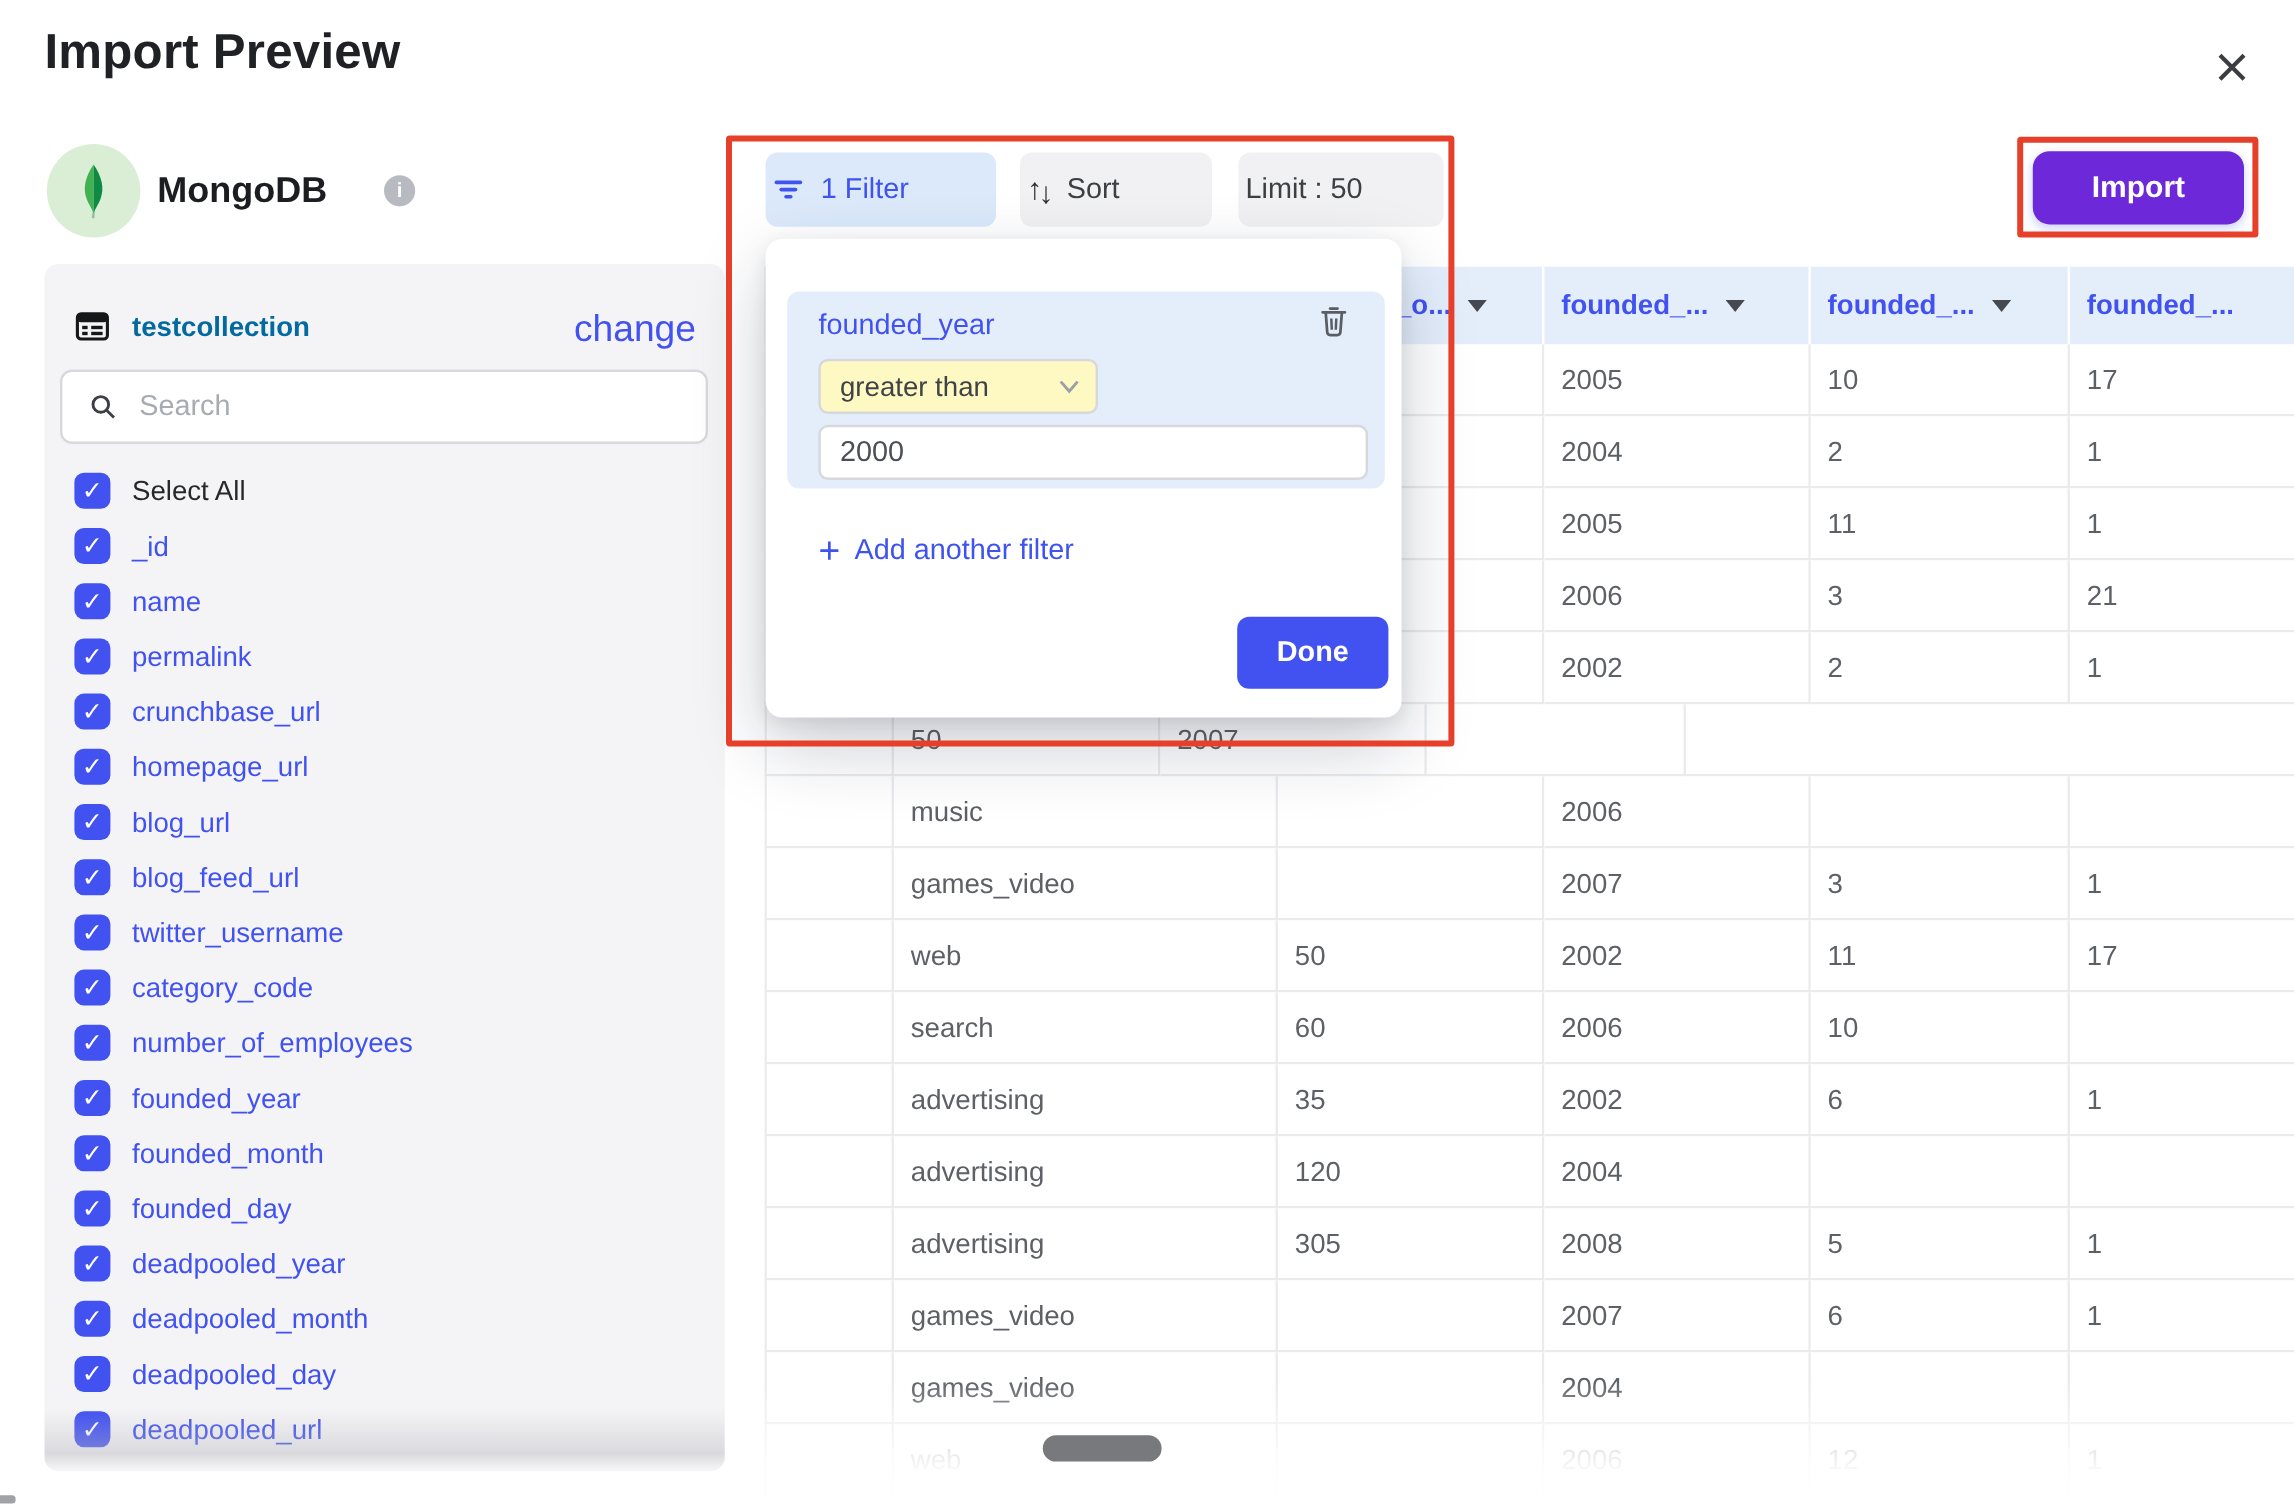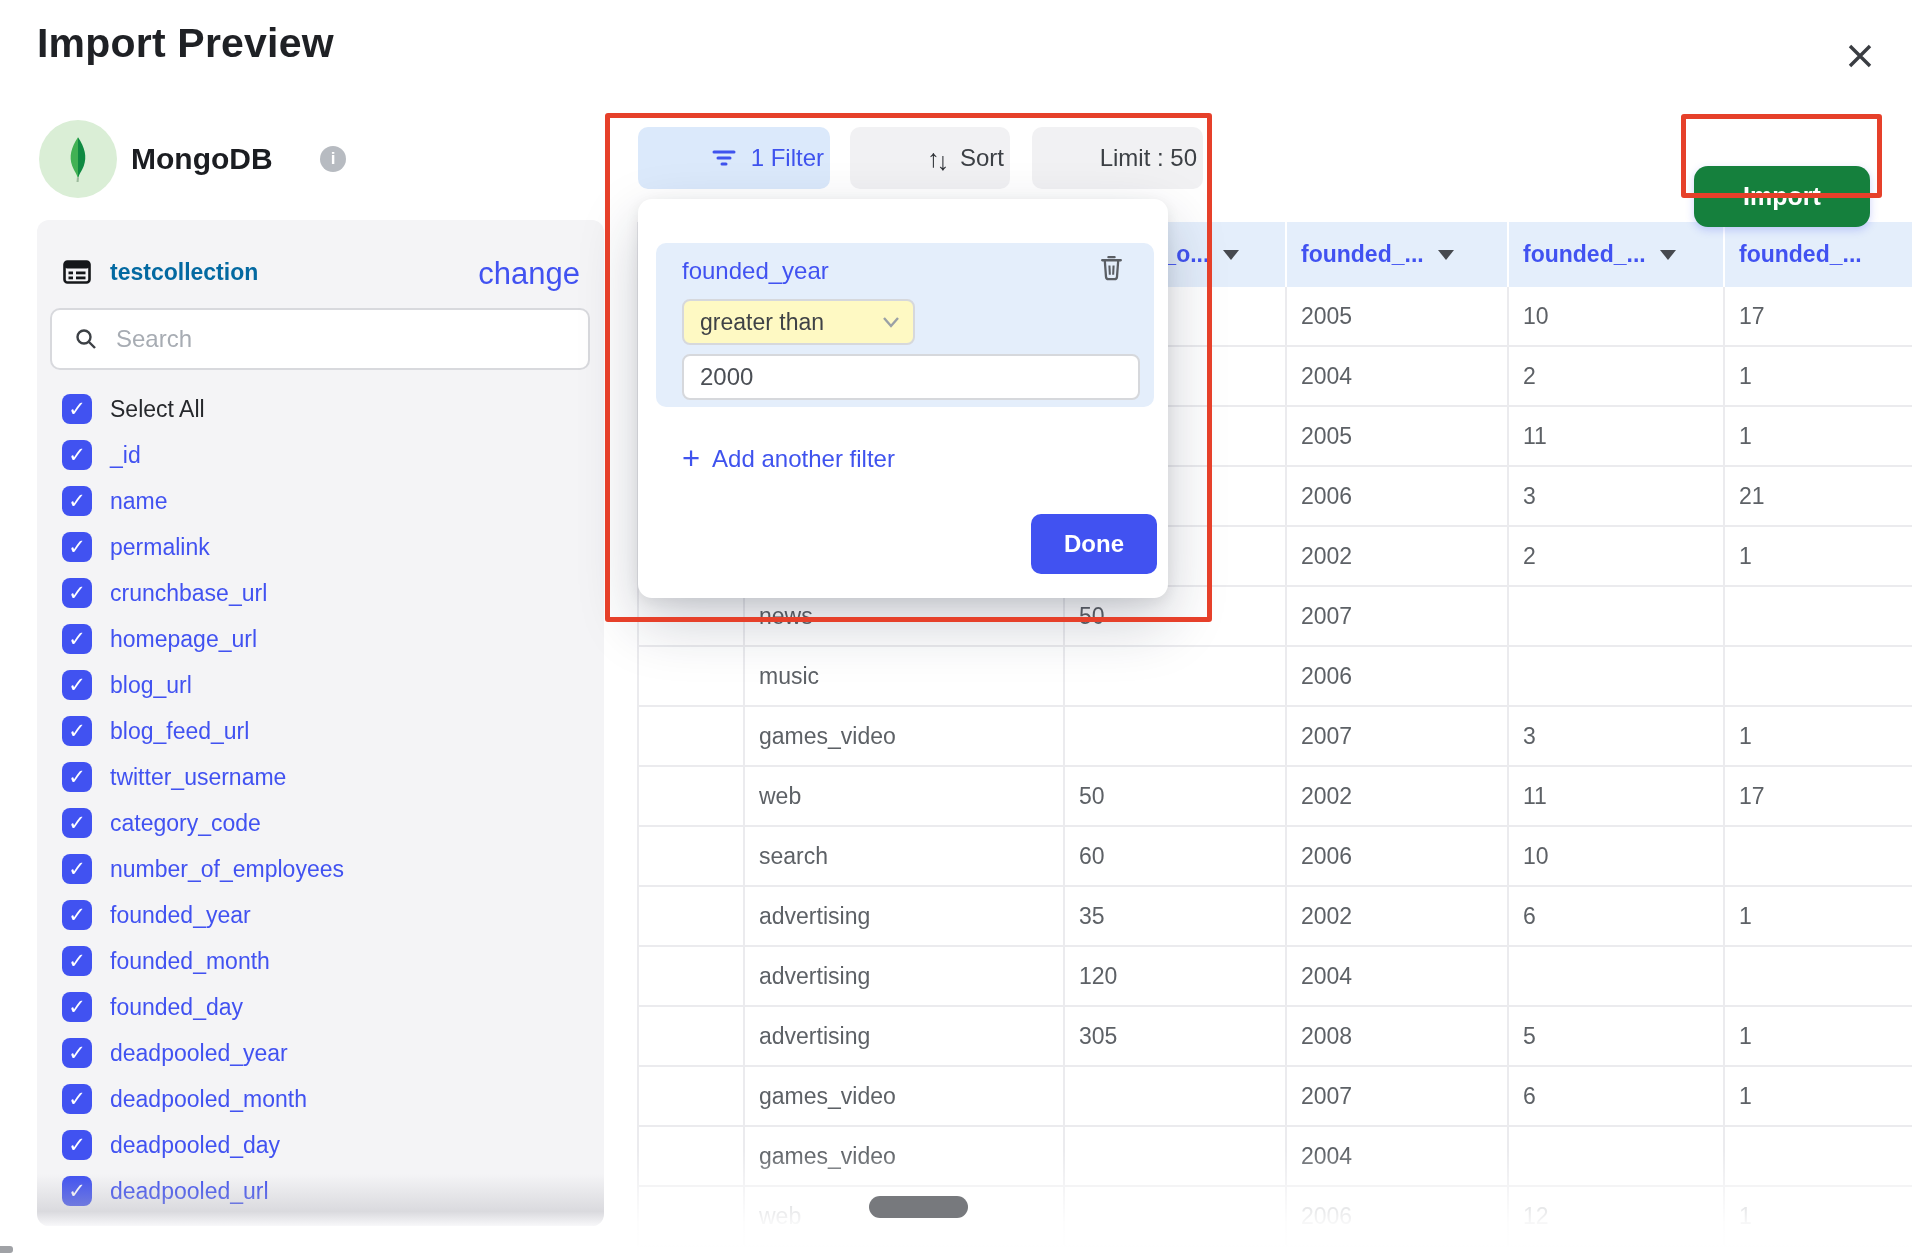--- a/index.html
+++ b/index.html
@@ -44,21 +44,21 @@
   .c1{width:320px;}
   .c2{width:222px;}
   .c3{width:222px;}
   .c4{width:216px;}
   .c5{flex:1;min-width:185px;}
   .tr.faded .td{color:#a9acb1;border-bottom-color:#f2f2f4;}
   .table-fade{position:absolute;left:637px;top:1150px;right:0;height:104px;background:linear-gradient(180deg,rgba(255,255,255,0) 0%,rgba(255,255,255,.9) 70%,#fff 100%);z-index:2;pointer-events:none;}
   .hscroll-pill{position:absolute;left:869px;top:1196px;width:99px;height:22px;border-radius:11px;background:#77797d;z-index:3;cursor:grab;}
 
   
-  .chip{position:absolute;top:127px;height:62px;border:0;border-radius:10px;display:flex;align-items:center;justify-content:flex-end;gap:14px;font-size:24px;font-weight:500;cursor:pointer;z-index:4;}
+  .chip{position:absolute;top:127px;height:62px;border:0;border-radius:10px;display:flex;align-items:center;justify-content:flex-start;gap:14px;font-size:24px;font-weight:500;cursor:pointer;z-index:4;}
   .chip-filter{left:638px;width:192px;background:#dbe9fb;color:#3f53ee;}
   .chip-gray{background:#f1f1f3;color:#3c4045;}
   .chip-sort{left:850px;width:160px;}
   .chip-limit{left:1032px;width:171px;}
   .sort-glyphs{font-family:"DejaVu Sans",sans-serif;font-size:25px;color:#2f3237;letter-spacing:-3px;}
   .sort-glyphs .dn{position:relative;top:3px;}
 
   
   .popover{position:absolute;left:638px;top:199px;width:530px;height:399px;background:#fff;border-radius:14px;box-shadow:0 24px 60px rgba(25,30,60,.22),0 4px 14px rgba(0,0,0,.08);z-index:5;}
   .filter-card{position:absolute;left:18px;top:44px;width:498px;height:164px;background:#e4eefb;border-radius:10px;}
@@ -66,21 +66,21 @@
   .trash-btn{position:absolute;right:28px;top:10px;width:30px;height:30px;border:0;background:transparent;padding:0;cursor:pointer;}
   .op-select{position:absolute;left:26px;top:56px;width:233px;height:46px;background:#fef9c3;border:2px solid #d6d8dc;border-radius:8px;display:flex;align-items:center;cursor:pointer;}
   .op-select .op-text{margin-left:16px;font-size:23px;color:#3f4246;}
   .op-select svg{margin-left:auto;margin-right:12px;}
   .val-input{position:absolute;left:26px;top:111px;width:458px;height:46px;background:#fff;border:2px solid #d6d8dc;border-radius:8px;font-size:24px;color:#4b4f55;padding:0 16px;outline:none;}
   .add-filter{position:absolute;left:44px;top:244px;border:0;background:transparent;display:flex;align-items:center;gap:12px;color:#3f53ee;font-size:24px;font-weight:500;cursor:pointer;padding:0;}
   .add-filter .plus{font-size:31px;font-weight:400;line-height:1;}
   .done-btn{position:absolute;left:393px;top:315px;width:126px;height:60px;border:0;border-radius:10px;background:#4152f1;color:#fff;font-size:24px;font-weight:600;cursor:pointer;}
 
   
-  .import-btn{position:absolute;left:1694px;top:126px;width:176px;height:61px;border:0;border-radius:14px;background:#15803d;color:#fff;font-size:25px;font-weight:600;cursor:pointer;z-index:4;box-shadow:0 3px 8px rgba(65,83,242,.25);margin-top:40px;}
+  .import-btn{position:absolute;left:1694px;top:126px;width:176px;height:61px;border:0;border-radius:14px;background:#6d28d9;color:#fff;font-size:25px;font-weight:600;cursor:pointer;z-index:4;box-shadow:0 3px 8px rgba(65,83,242,.25);}
   .red-rect{position:absolute;border:5px solid #e6402a;border-radius:3px;z-index:6;pointer-events:none;}
   .red-rect.r1{left:605px;top:113px;width:607px;height:509px;}
   .red-rect.r2{left:1681px;top:114px;width:201px;height:84px;}
   .corner-dash{position:absolute;left:0;top:1246px;width:13px;height:7px;background:#8f9296;border-radius:0 3px 3px 0;opacity:.85;}
 </style>
 </head>
 <body>
 
 <div id="root">
 
@@ -261,21 +261,20 @@
         <div class="tr">
           <div class="td c0"></div>
           <div class="td c1"></div>
           <div class="td c2"></div>
           <div class="td c3">2002</div>
           <div class="td c4">2</div>
           <div class="td c5">1</div>
         </div>
         <div class="tr">
           <div class="td c0"></div>
-          <div class="td c1">news</div>
           <div class="td c2">50</div>
           <div class="td c3">2007</div>
           <div class="td c4"></div>
           <div class="td c5"></div>
         </div>
         <div class="tr">
           <div class="td c0"></div>
           <div class="td c1">music</div>
           <div class="td c2"></div>
           <div class="td c3">2006</div>

